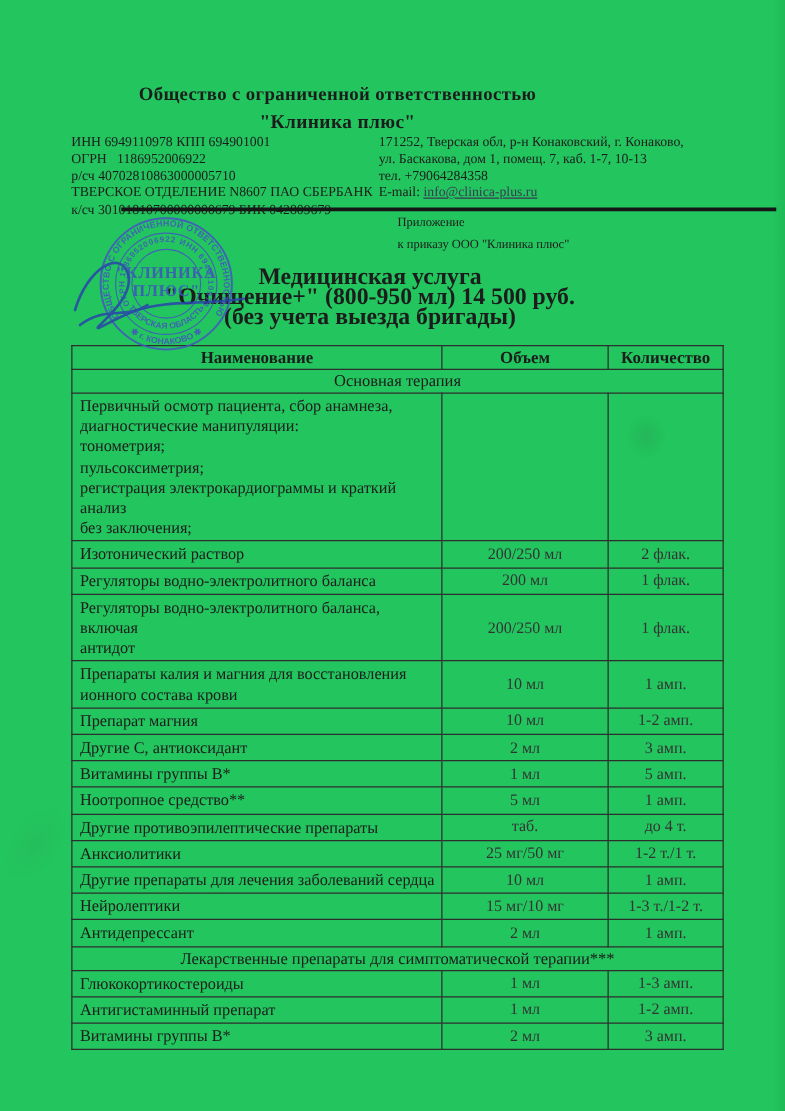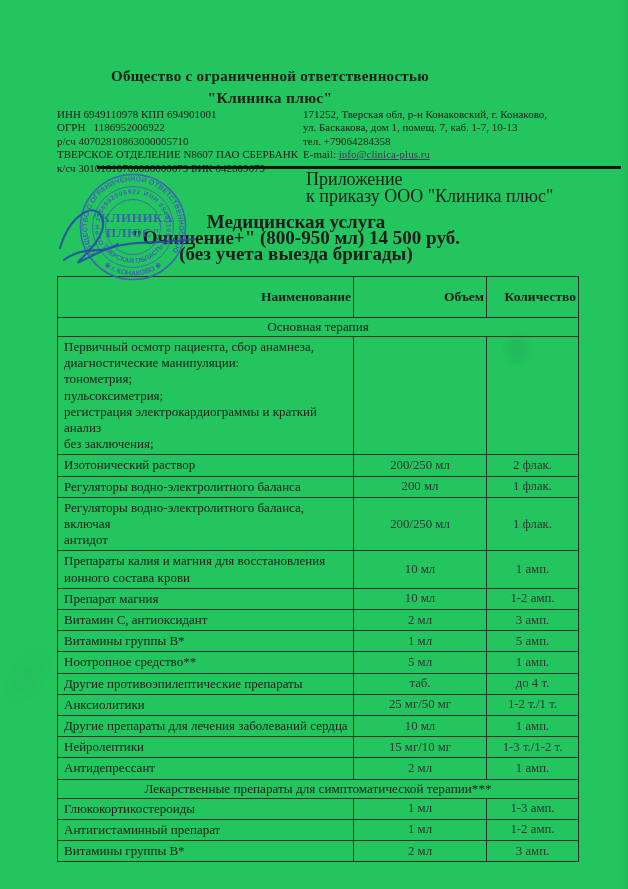--- a/index.html
+++ b/index.html
@@ -31,42 +31,42 @@
     position:absolute; left:0; width:540px; text-align:center;
     font-weight:bold; font-size:15px; letter-spacing:0.3px;
   }
   .org-line1 { top:68px; }
   .org-line2 { top:89px; font-size:15.5px; }
   .req-block { position:absolute; left:57px; top:108px; font-size:11px; line-height:13.4px; }
   .req-line { white-space:pre; }
   .contact-block { position:absolute; left:303px; top:108px; font-size:11px; line-height:13.4px; }
   .email { color:#3a3a55; text-decoration:underline; cursor:pointer; }
   .thick-rule { position:absolute; left:97px; top:166px; width:524px; height:3px; background:#161616; }
-  .annex { position:absolute; left:306px; top:171px; font-size:18px; line-height:16.5px; }
+  .annex { position:absolute; left:318px; top:171px; font-size:10px; line-height:16.5px; }
   .service-title {
     position:absolute; left:0; top:214px; width:592px; text-align:center;
     font-weight:bold; font-size:19px; line-height:16px;
   }
   
   .stamp { position:absolute; left:40px; top:160px; z-index:5; opacity:0.88; }
   .stamp circle { fill:none; stroke:#4358bf; }
   .stamp .ring-text { fill:#4358bf; font-family:"Liberation Sans",sans-serif; font-weight:bold; }
   .stamp .center-text {
     fill:#3f54bd; font-family:"Liberation Serif",serif;
     font-weight:bold; font-size:13px; letter-spacing:0.6px; text-anchor:middle;
   }
   .stamp .sig { fill:none; stroke:#2a41ae; stroke-width:2.1; stroke-linecap:round; opacity:0.95; }
   
   .service-table {
     position:absolute; left:57px; top:276px; width:521px;
     border-collapse:collapse; table-layout:fixed; z-index:2;
   }
   .service-table th, .service-table td { border:1px solid #2e2e2e; }
   .service-table th {
-    font-size:13.5px; font-weight:bold; padding:12px 2px; text-align:right; height:18px;
+    font-size:13.5px; font-weight:bold; padding:1px 2px; text-align:center; height:18px;
   }
   .section-cell { text-align:center; font-size:13.2px; padding:1px 2px; height:17px; }
   .name-cell {
     text-align:left; font-size:13px; line-height:16.2px;
     padding:2px 0 2px 6px; white-space:pre-line;
   }
   .volume-cell, .qty-cell { text-align:center; font-size:12.8px; color:#333; padding:2px 2px; }
 </style>
 </head>
 <body>
@@ -180,21 +180,21 @@
 ионного состава крови</td>
           <td class="volume-cell">10 мл</td>
           <td class="qty-cell">1 амп.</td>
         </tr>
         <tr>
           <td class="name-cell">Препарат магния</td>
           <td class="volume-cell">10 мл</td>
           <td class="qty-cell">1-2 амп.</td>
         </tr>
         <tr>
-          <td class="name-cell">Витамин С, антиоксидант</td>
+          <td class="name-cell">Другие С, антиоксидант</td>
           <td class="volume-cell">2 мл</td>
           <td class="qty-cell">3 амп.</td>
         </tr>
         <tr>
           <td class="name-cell">Витамины группы В*</td>
           <td class="volume-cell">1 мл</td>
           <td class="qty-cell">5 амп.</td>
         </tr>
         <tr>
           <td class="name-cell">Ноотропное средство**</td>

